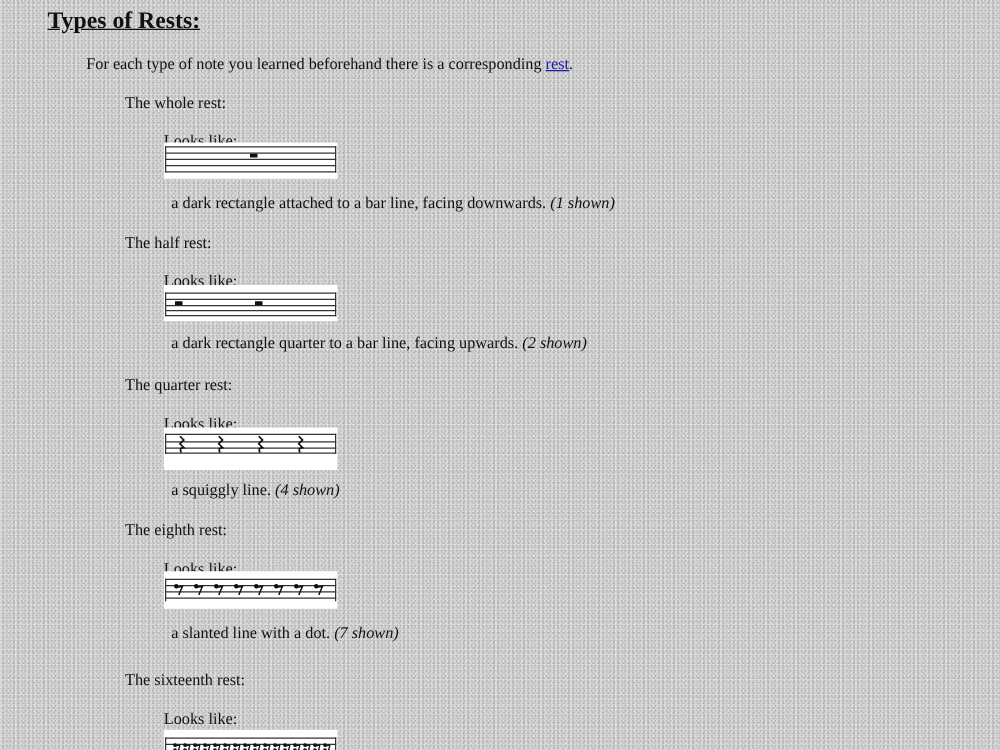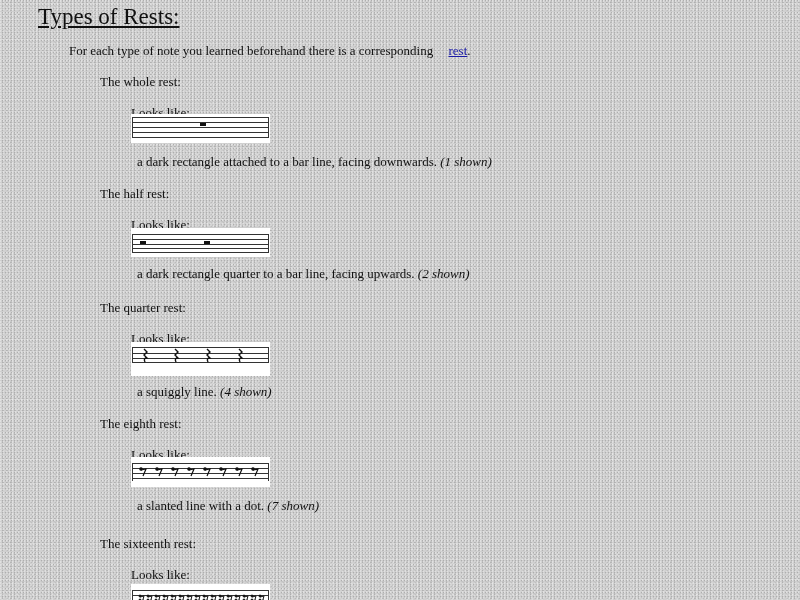--- a/index.html
+++ b/index.html
@@ -11,27 +11,27 @@
       background-image:
         radial-gradient(circle at 20% 30%, rgba(255,255,255,0.35) 0.6px, transparent 1.2px),
         radial-gradient(circle at 70% 60%, rgba(120,120,120,0.35) 0.6px, transparent 1.2px),
         radial-gradient(circle at 45% 85%, rgba(255,255,255,0.3) 0.5px, transparent 1.1px),
         radial-gradient(circle at 85% 15%, rgba(100,100,100,0.3) 0.5px, transparent 1.1px);
       background-size: 3px 3px, 4px 4px, 5px 5px, 3px 4px;
       position: relative;
     }
     .page-title {
       position: absolute; left: 38px; top: 5px;
-      font-size: 23px; text-decoration: underline; margin: 0; font-weight: normal;
+      font-size: 19px; text-decoration: underline; margin: 0; font-weight: bold;
       line-height: 24px;
     }
     .intro {
       position: absolute; left: 69px; top: 43px; margin: 0; line-height: 16px;
     }
-    .intro a { color: #1a1aa6; text-decoration: underline; margin-left: 12px; }
+    .intro a { color: #1a1aa6; text-decoration: underline; }
     .section { position: absolute; left: 100px; }
     .section-label { margin: 0; line-height: 16px; }
     .looks-like { position: absolute; left: 31px; top: 31px; margin: 0; line-height: 16px; white-space: nowrap; }
     .staff-box {
       position: absolute; left: 31px; top: 40px;
       width: 139px; height: 29px; background: #fff;
     }
     .staff-box svg { display: block; }
     .desc { position: absolute; left: 37px; top: 80px; margin: 0; line-height: 16px; white-space: nowrap; }
     .desc em { font-style: italic; }

